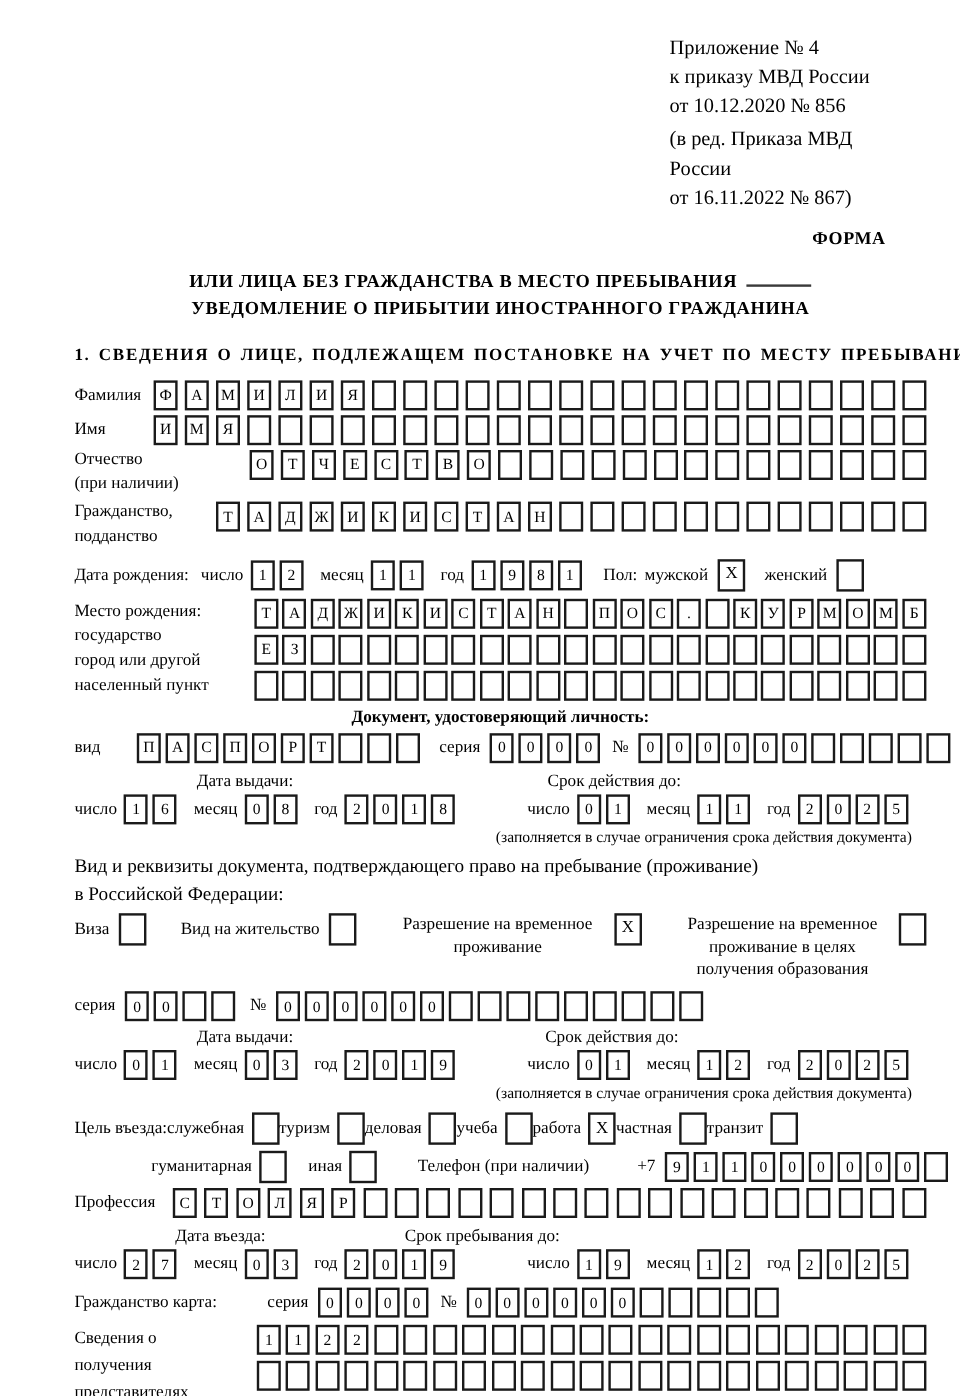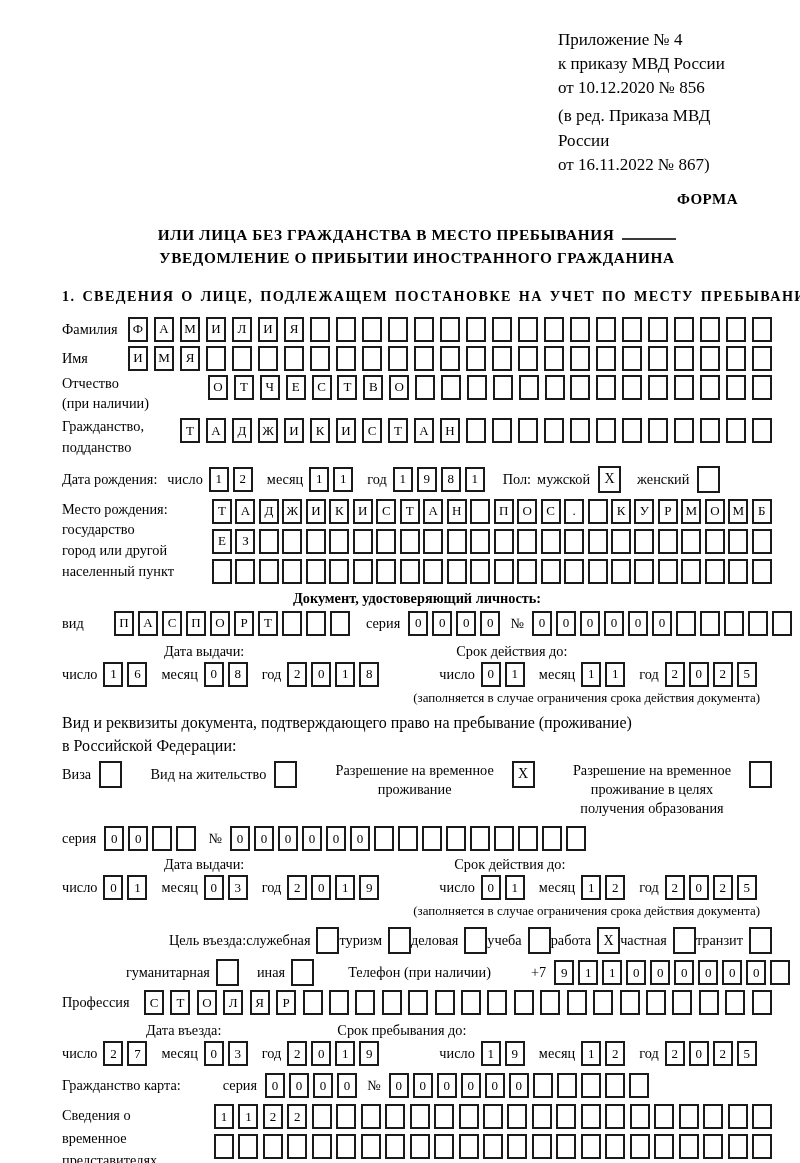--- a/index.html
+++ b/index.html
@@ -33,21 +33,21 @@
   .dg .cells{margin-right:10px;}
   .datelabels{display:flex;margin-top:7px;font-size:14.3px;}
   .note{margin-top:3px;text-align:right;margin-right:12px;font-size:13px;}
   .plain{margin-top:8px;font-size:16px;}
   .opts{display:flex;justify-content:space-between;align-items:flex-start;margin-top:6px;font-size:14.3px;}
   .opt{display:flex;align-items:center;}
   .opt.multi{align-items:flex-start;}
   .opt .txt{margin-right:8px;}
   .opt.multi .txt{text-align:center;line-height:1.35;}
   .w175{width:178px;}
-  .purposes{display:flex;justify-content:flex-end;align-items:center;margin-top:8px;font-size:14.3px;}
+  .purposes{display:flex;justify-content:flex-start;align-items:center;margin-top:8px;font-size:14.3px;}
   .pair{display:flex;align-items:center;}
   .pair .txt{margin-right:6px;}
   .repnote{margin-top:6px;font-size:13px;}
   .mr8{margin-right:8px;}
 </style>
 </head>
 <body>
 
 <div class="page">
 
@@ -652,21 +652,21 @@
         <span class="cell"></span>
         <span class="cell"></span>
         <span class="cell"></span>
         <span class="cell"></span>
       </span>
   </div>
 
   <div class="row top" style="margin-top:6px;">
     <span class="lblcol" style="width:152px;line-height:1.55;">
       <div>Сведения о</div>
-      <div>временное</div>
+      <div>получения</div>
       <div>представителях</div>
       <div>(родителях,</div>
       <div>усыновителях,</div>
       <div>попечителях)</div>
     </span>
     <span class="stack">
       <span class="cells grow">
           <span class="cell">1</span>
           <span class="cell">1</span>
           <span class="cell">2</span>

